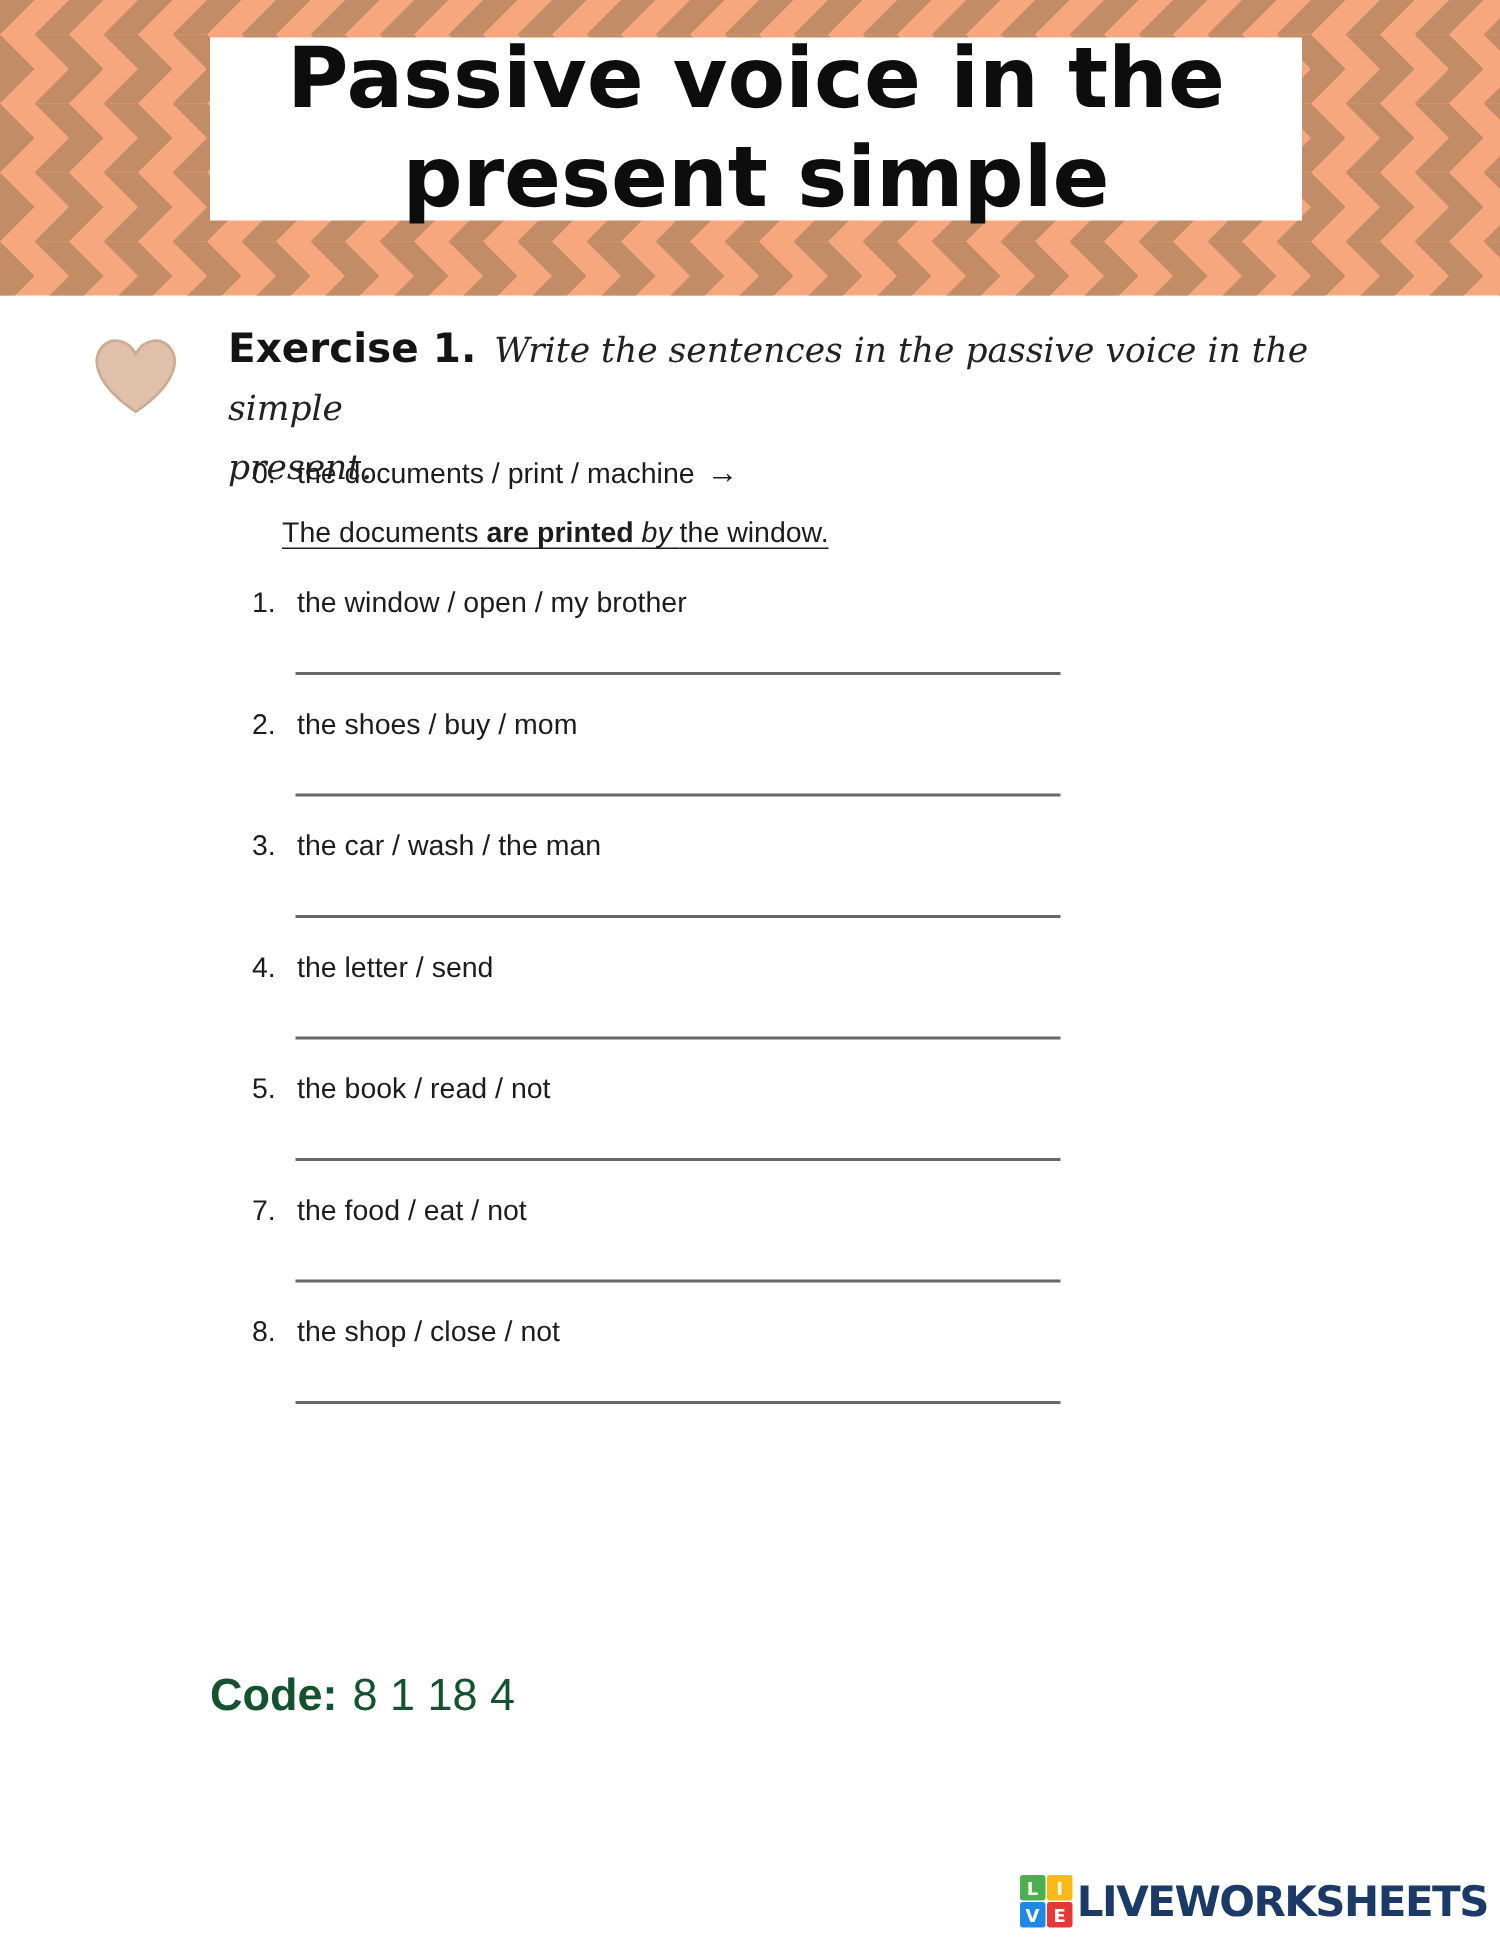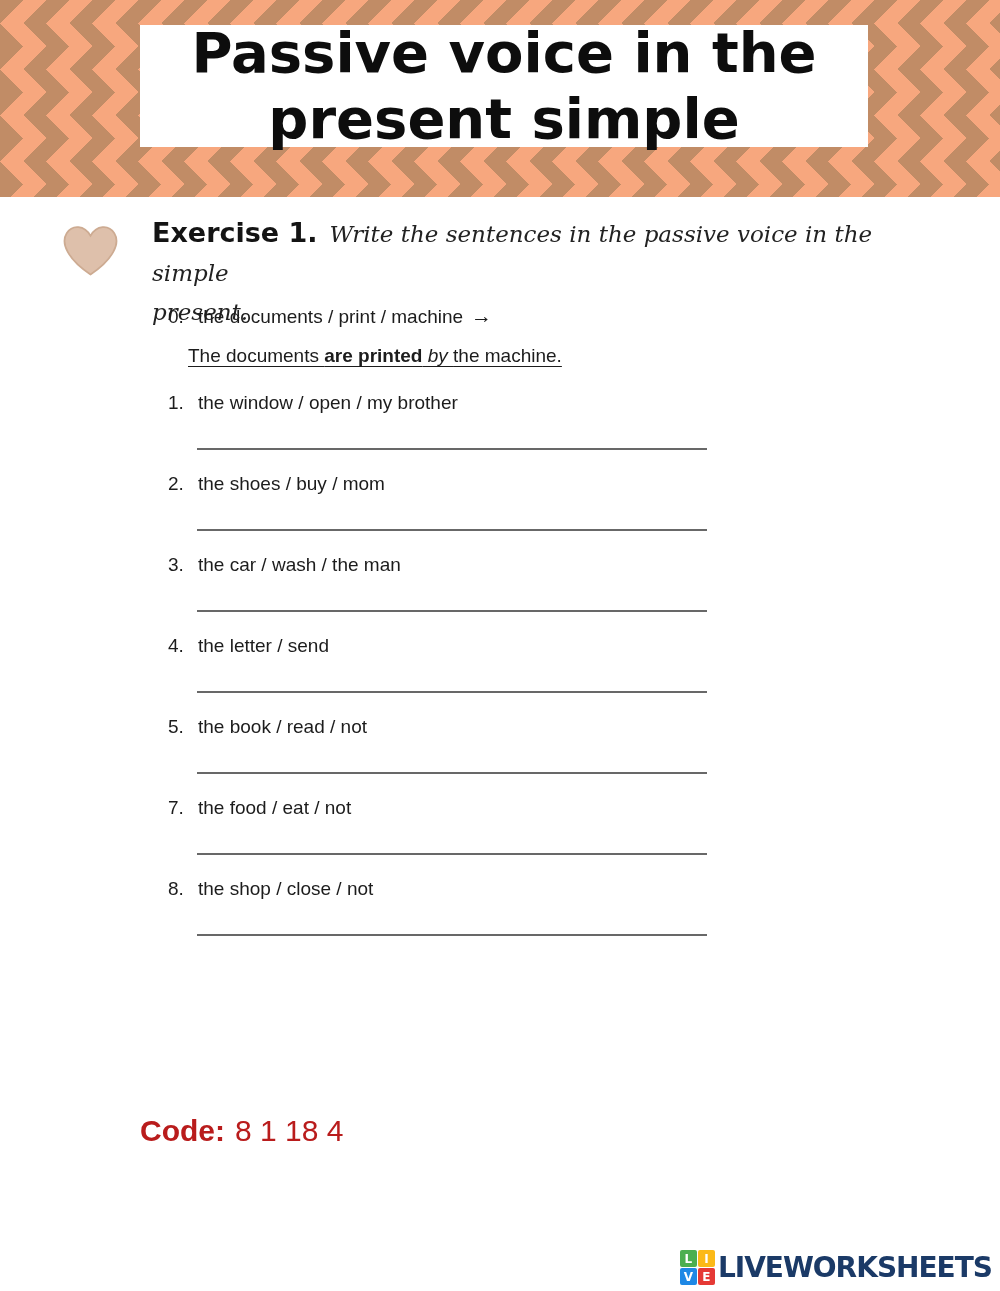--- a/index.html
+++ b/index.html
@@ -114,21 +114,21 @@
     border-bottom: 2px solid var(--line-color, #686868);
   }
   .item-after-line { margin-top: 23px; }
 
   
   .code-row {
     position: absolute;
     left: 140px; top: 1114px;
     font-size: 30px;
     line-height: 34px;
-    color: #b91c1c;
+    color: #14532d;
   }
   .code-label { font-weight: 700; }
   .code-value { margin-left: 10px; font-weight: 400; }
 
   
   .logo {
     position: absolute;
     right: 8px; bottom: 6px;
     display: flex;
     align-items: center;
@@ -179,21 +179,21 @@
     <span class="ex-head">Exercise 1.</span><span class="inst-text">Write the sentences in the passive voice in the simple</span>
     <span class="inst-text inst-line2">present.</span>
   </div>
 
   <main class="items">
 
     <div class="qa-example">
       <div class="prompt-row">
         <span class="num">0.</span><span>the documents / print / machine</span><span class="arrow">→</span>
       </div>
-      <div class="answer"><span>The documents </span><b>are printed</b><i> by </i><span>the machine.</span></div>
+      <div class="answer"><span>The documents </span><b>are printed</b><i> by </i><span>the window.</span></div>
     </div>
 
     <div class="item">
       <div class="prompt-row">
         <span class="num">1.</span><span>the window / open / my brother</span>
       </div>
       <div class="blank"></div>
     </div>
 
     <div class="item item-after-line">

